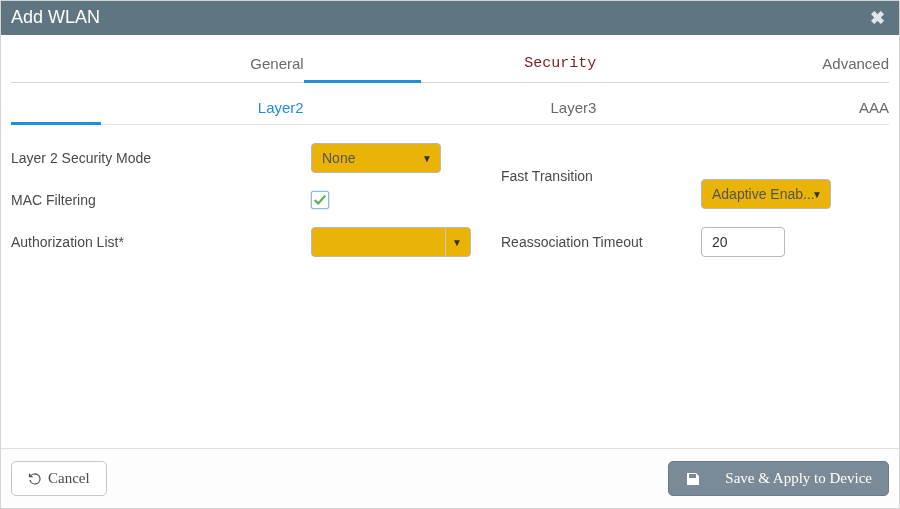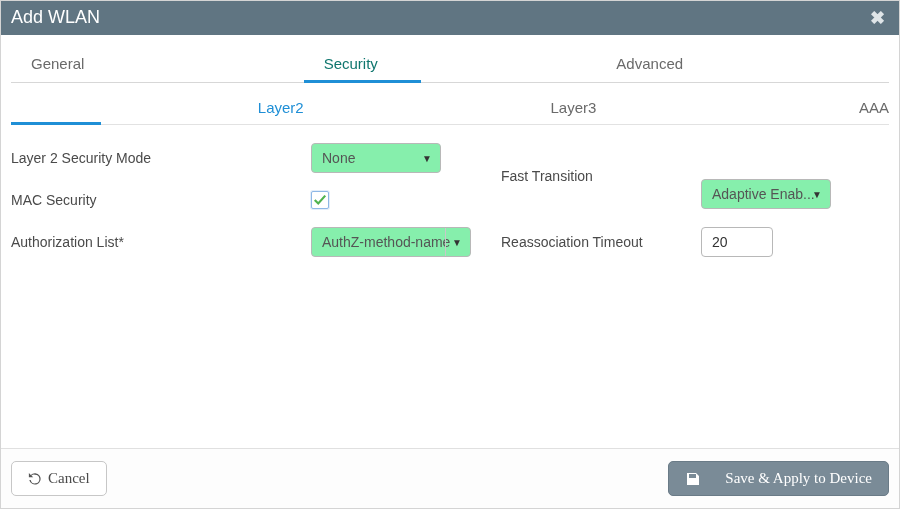--- a/index.html
+++ b/index.html
@@ -37,29 +37,30 @@
   }
 
   
   .tabs {
     display: flex;
     border-bottom: 1px solid #d7d7d7;
     margin: 14px 10px 0 10px;
   }
   .tab {
     flex: 1;
-    text-align: left;
+    text-align: right;
     padding: 6px 0 10px 20px;
     color: #6a6a6a;
     cursor: pointer;
     position: relative;
     font-size: 15px;
   }
   .tab.active {
-    color: #0f766e;
+    color: #7f1d1d;
+    font-family: Liberation Mono, monospace;
   }
   .tab.active::after {
     content: "";
     position: absolute;
     left: 0;
     right: 60%;
     bottom: -1px;
     height: 3px;
     background: #1f8fd6;
   }
@@ -114,21 +115,21 @@
     color: #4a4a4a;
     font-size: 14px;
   }
   .col.left .field .label { width: 300px; }
 
   .select-box {
     position: relative;
     border: 1px solid #b8b8b8;
     border-radius: 4px;
     height: 30px;
-    background: #86efac;
+    background: #eab308;
     display: flex;
     align-items: center;
     padding: 0 40px 0 10px;
     font-size: 14px;
     color: #555;
     cursor: pointer;
     min-width: 130px;
   }
   .select-box.small { min-width: 120px; max-width: 130px; overflow: hidden; white-space: nowrap; margin-top: 36px; }
   .select-box .caret {
@@ -166,21 +167,21 @@
     display:none;
     position:absolute;
     left:1px; top:1px;
     width:14px; height:14px;
   }
 
   .text-input {
     border: 1px solid #b8b8b8;
     border-radius: 4px;
     height: 30px;
-    width: 72px;
+    width: 84px;
     padding: 0 10px;
     font-size: 14px;
     color: #333;
     background:#fff;
   }
 
   .footer {
     border-top: 1px solid #e0e0e0;
     padding: 12px 10px;
     display: flex;
@@ -249,32 +250,31 @@
 
     <div class="field">
       <span class="label">Layer 2 Security Mode</span>
       <div class="select-box" style="min-width:130px;">
         <span>None</span>
         <span class="caret">▼</span>
       </div>
     </div>
 
     <div class="field">
-      <span class="label">MAC Security</span>
+      <span class="label">MAC Filtering</span>
       <div class="checkbox checked">
         <svg viewBox="0 0 16 16">
             <polyline points="2,8 6,12 14,3" fill="none" stroke="#4fb34f" stroke-width="2.5"></polyline>
           </svg>
       </div>
     </div>
 
     <div class="field">
       <span class="label">Authorization List*</span>
       <div class="select-box split" style="min-width:160px; max-width:160px; overflow:hidden; white-space:nowrap;">
-        <span>AuthZ-method-name</span>
         <span class="caret">▼</span>
       </div>
     </div>
 
   </div>
 
   <div class="col right">
 
     <div class="field">
       <span class="label">Fast Transition</span>

